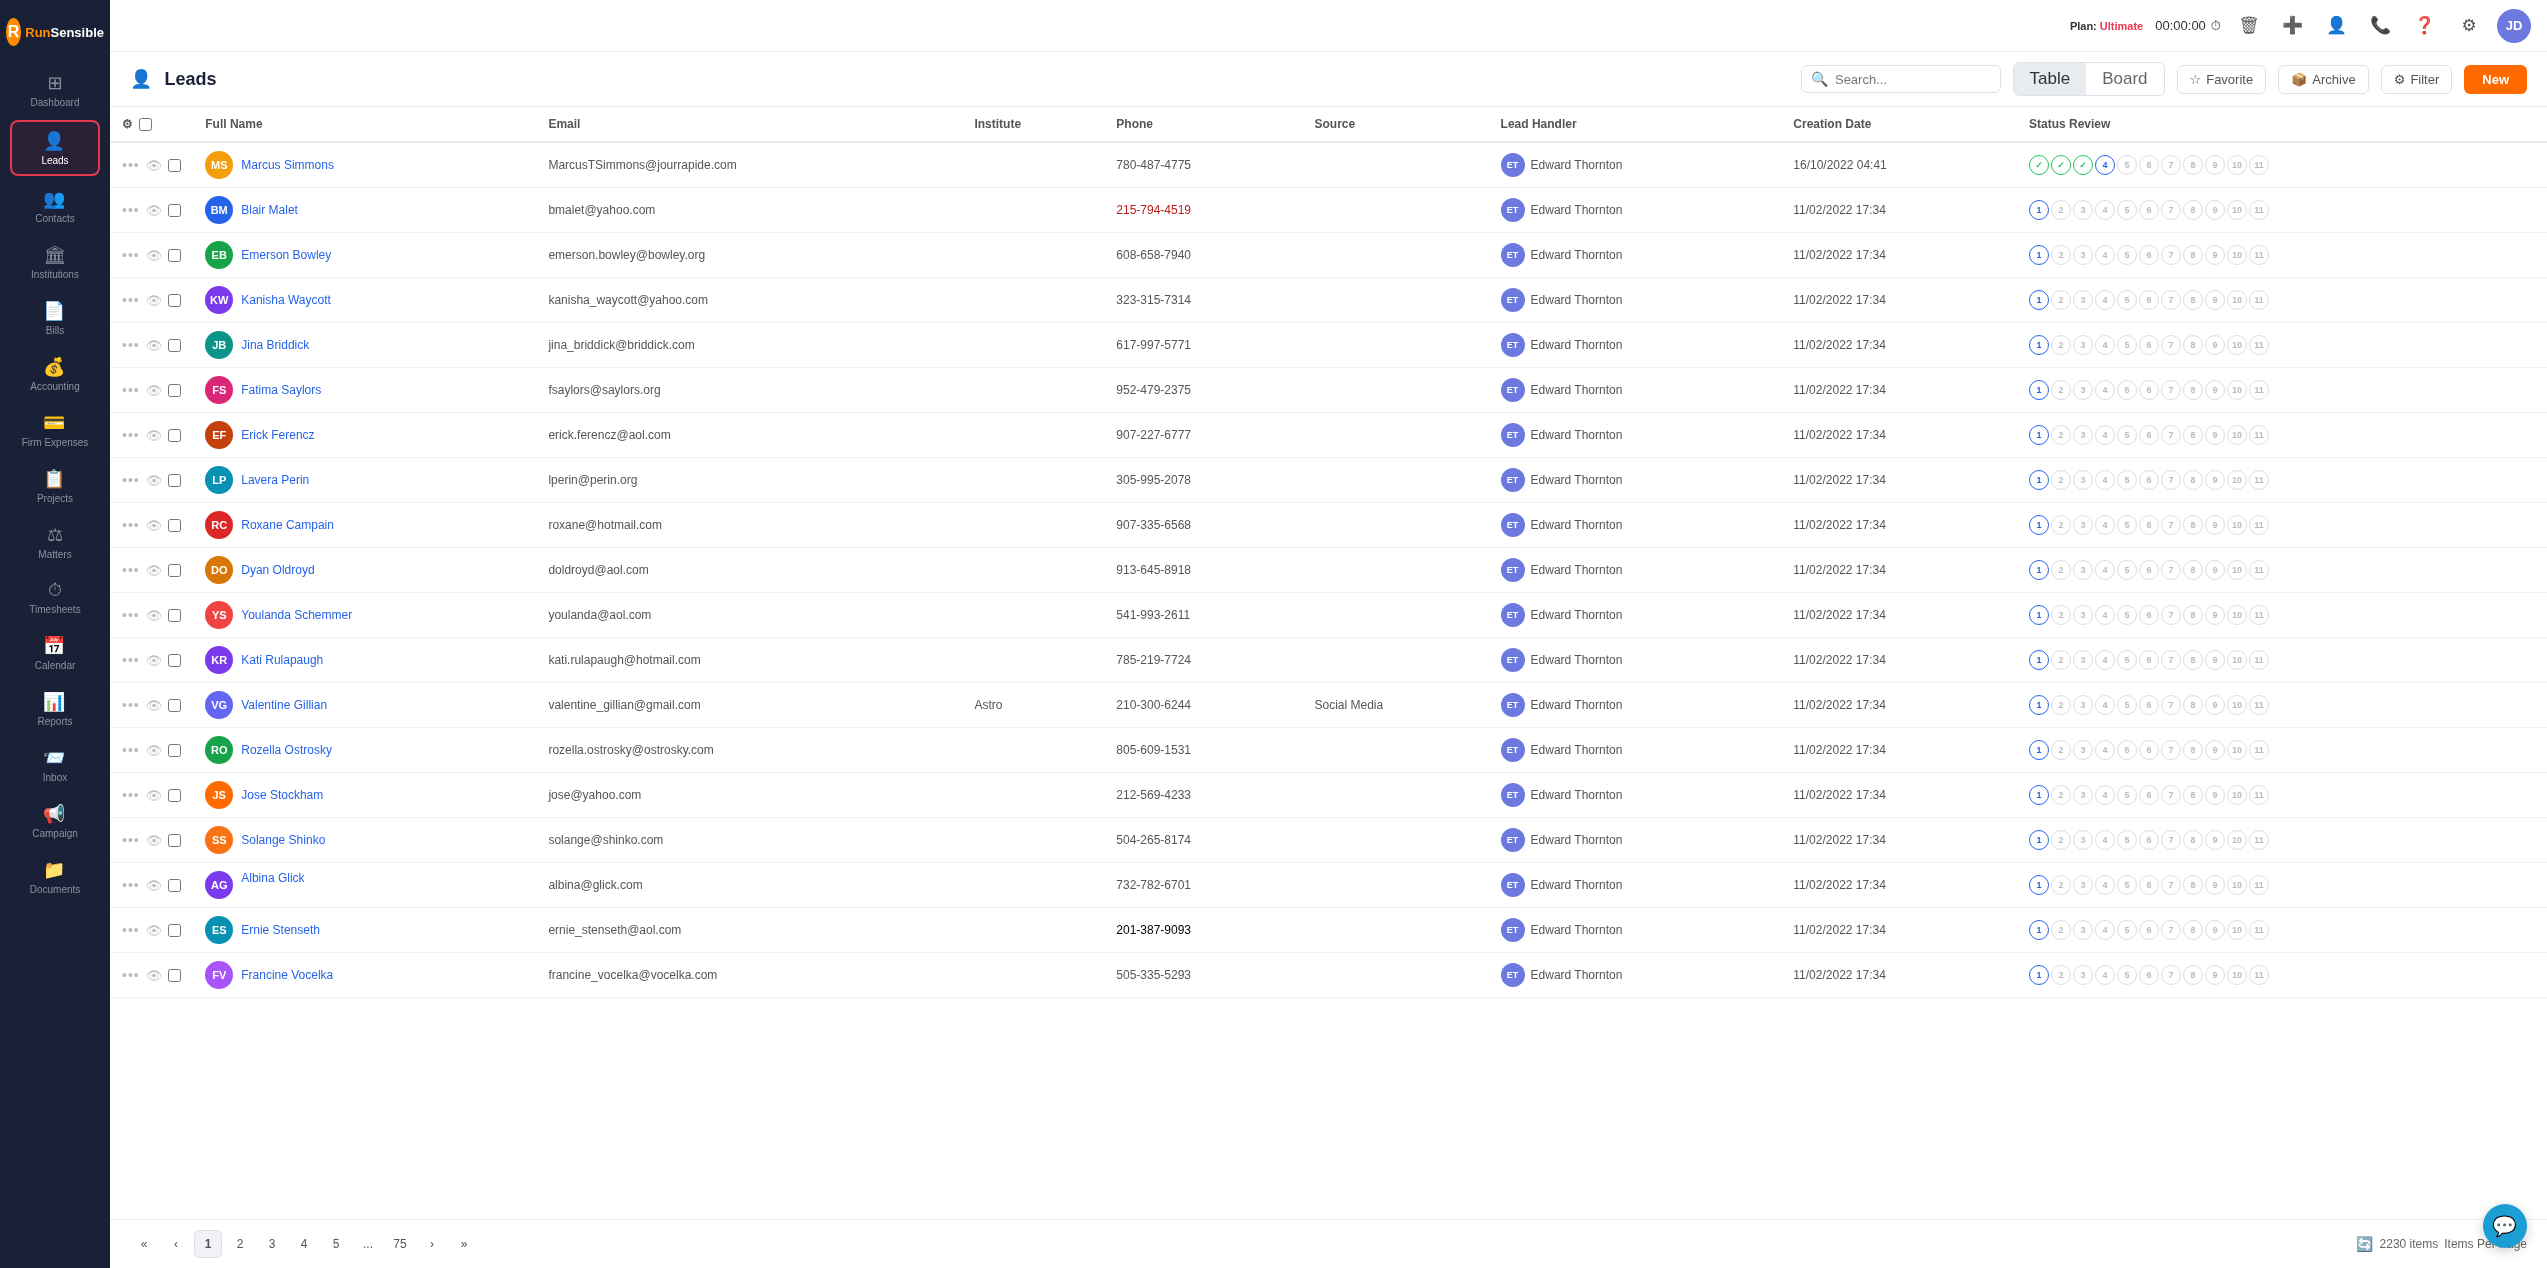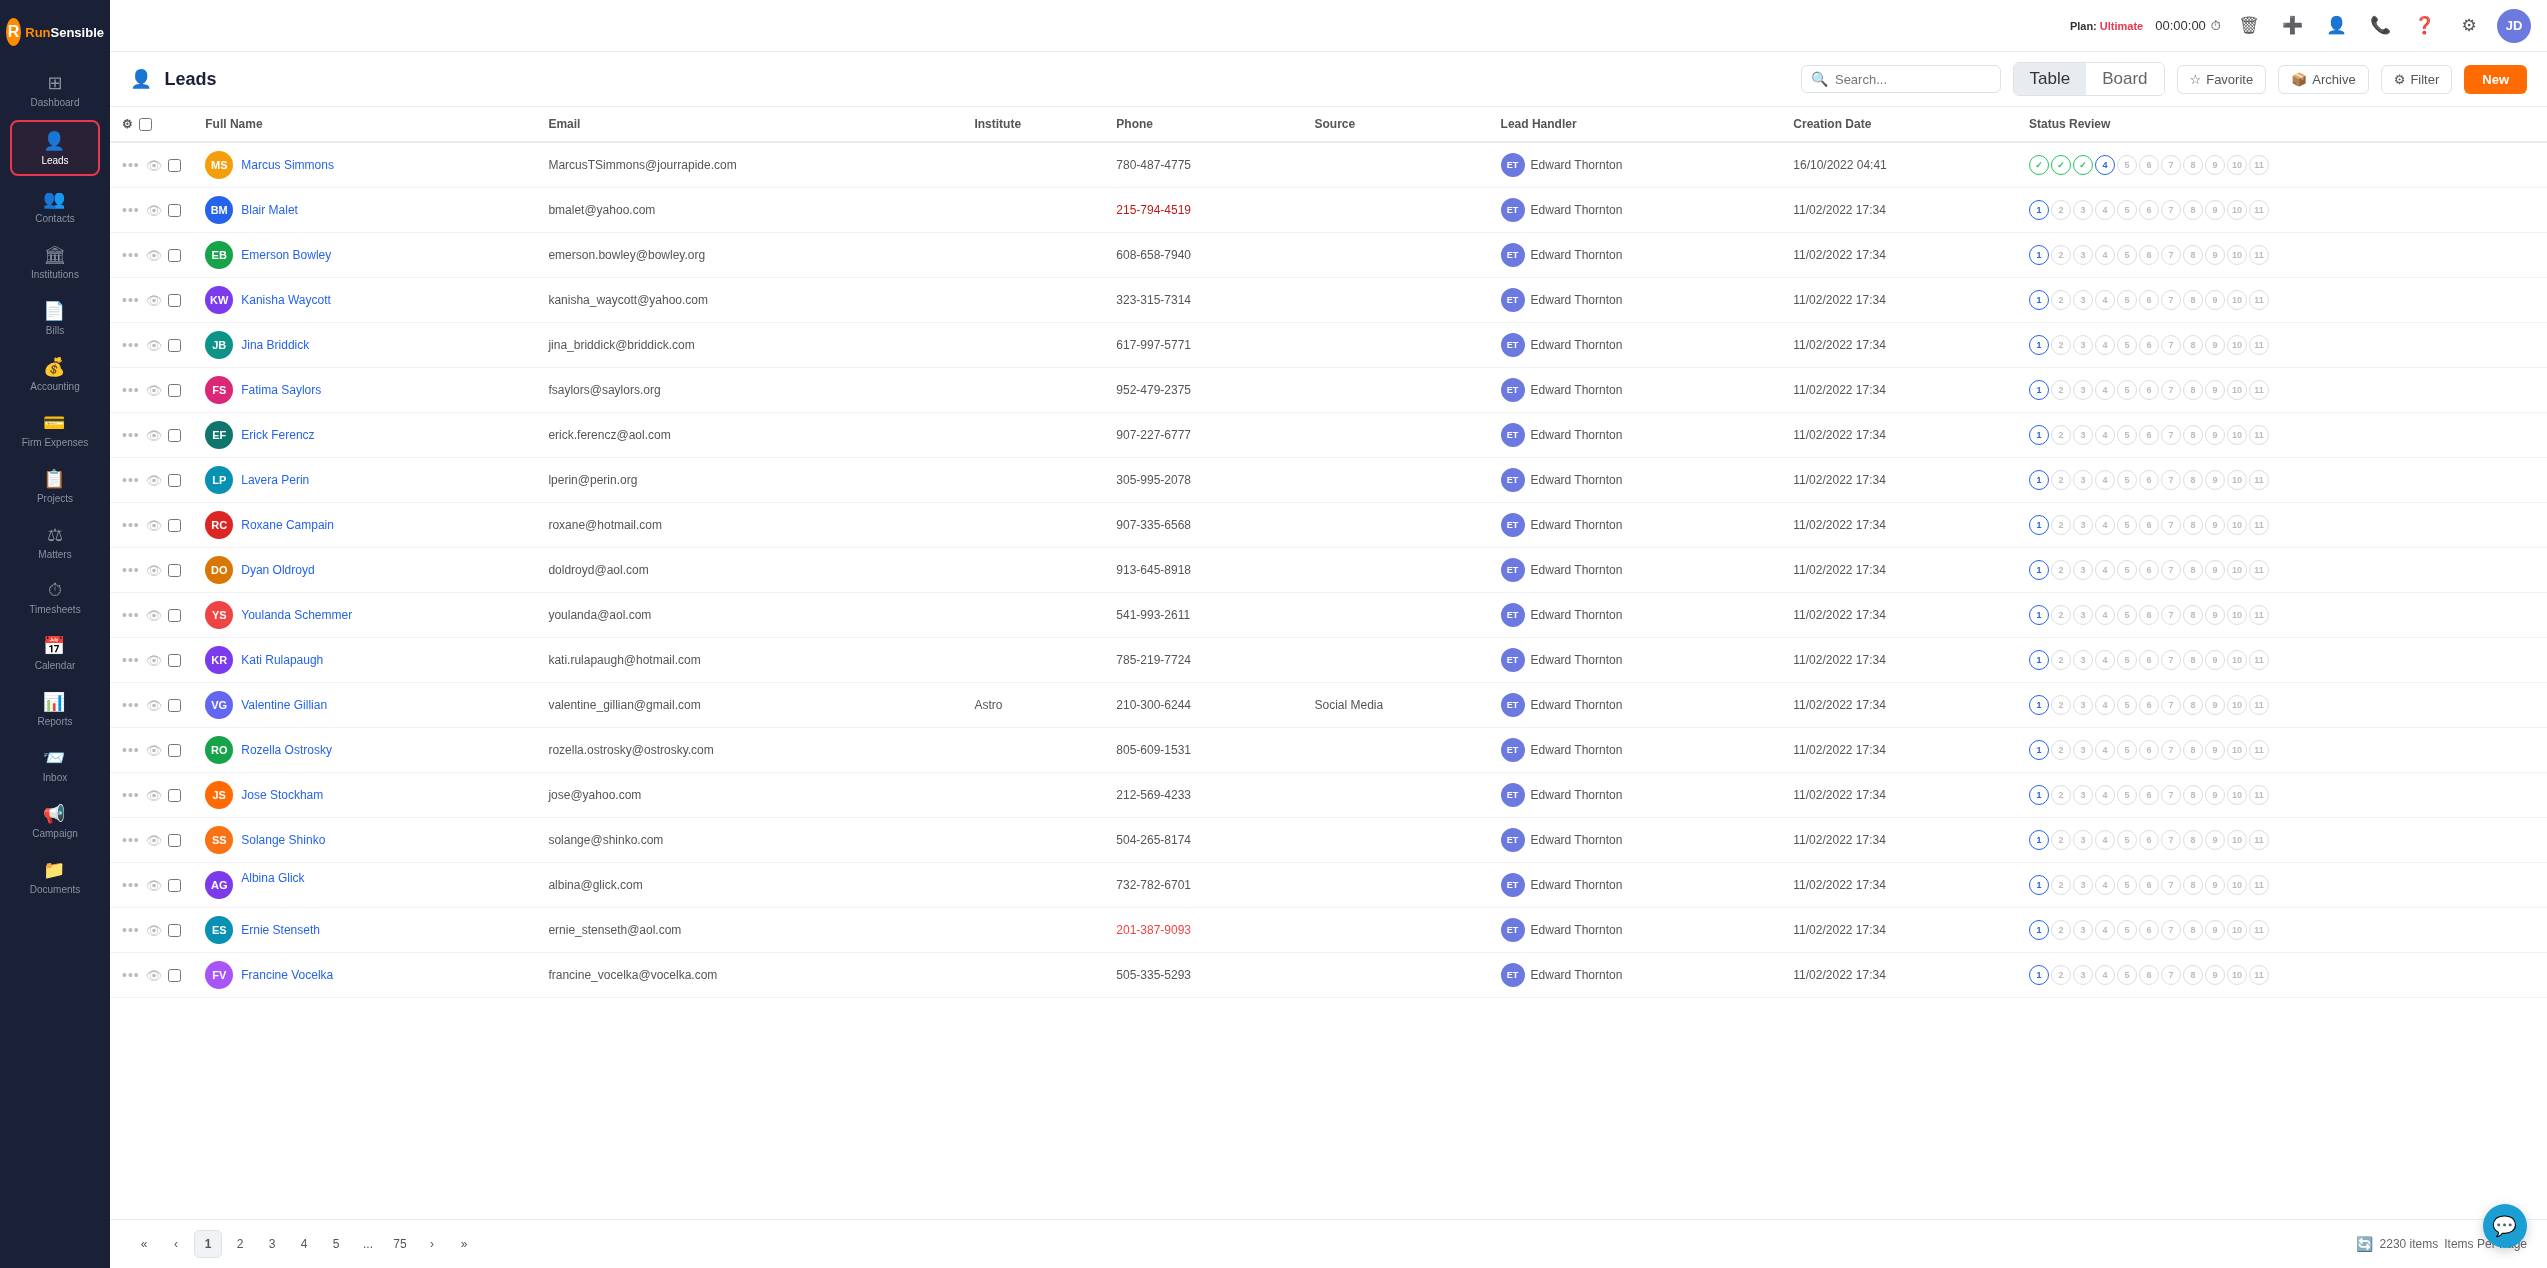--- a/index.html
+++ b/index.html
@@ -197,21 +197,21 @@
 
     
     .bg-blue { background: #2563eb; }
     .bg-orange { background: #ef4444; }
     .bg-green { background: #16a34a; }
     .bg-purple { background: #7c3aed; }
     .bg-pink { background: #db2777; }
     .bg-teal { background: #0d9488; }
     .bg-red { background: #dc2626; }
     .bg-yellow { background: #d97706; }
-    .bg-indigo { background: #0f766e; }
+    .bg-indigo { background: #c2410c; }
     .bg-cyan { background: #0891b2; }
     .bg-ms { background: #f59e0b; }
     .bg-ro { background: #16a34a; }
     .bg-js { background: #ff6b00; }
     .bg-ss { background: #f97316; }
     .bg-ag { background: #7c3aed; }
     .bg-es { background: #0891b2; }
     .bg-fv { background: #a855f7; }
     .bg-vg { background: #6366f1; }
   </style>
@@ -1063,21 +1063,21 @@
       </div>
     </td>
     <td>
       <div style="display:flex;align-items:center;gap:8px;">
         <div class="avatar bg-es">ES</div>
         <span class="name-link">Ernie Stenseth</span>
       </div>
     </td>
     <td style="color:#555;">ernie_stenseth@aol.com</td>
     <td style="color:#555;"></td>
-    <td style="color:#ef4444;margin-top:35px;">201-387-9093</td>
+    <td style="color:#000000;margin-top:35px;">201-387-9093</td>
     <td style="color:#555;"></td>
     <td>
       <div class="lead-handler">
         <div class="avatar" style="width:24px;height:24px;background:#6c7ae0;font-size:9px;">ET</div>
         <span style="color:#555;">Edward Thornton</span>
       </div>
     </td>
     <td style="color:#555;">11/02/2022 17:34</td>
     <td>
         <div class="status-pills">

